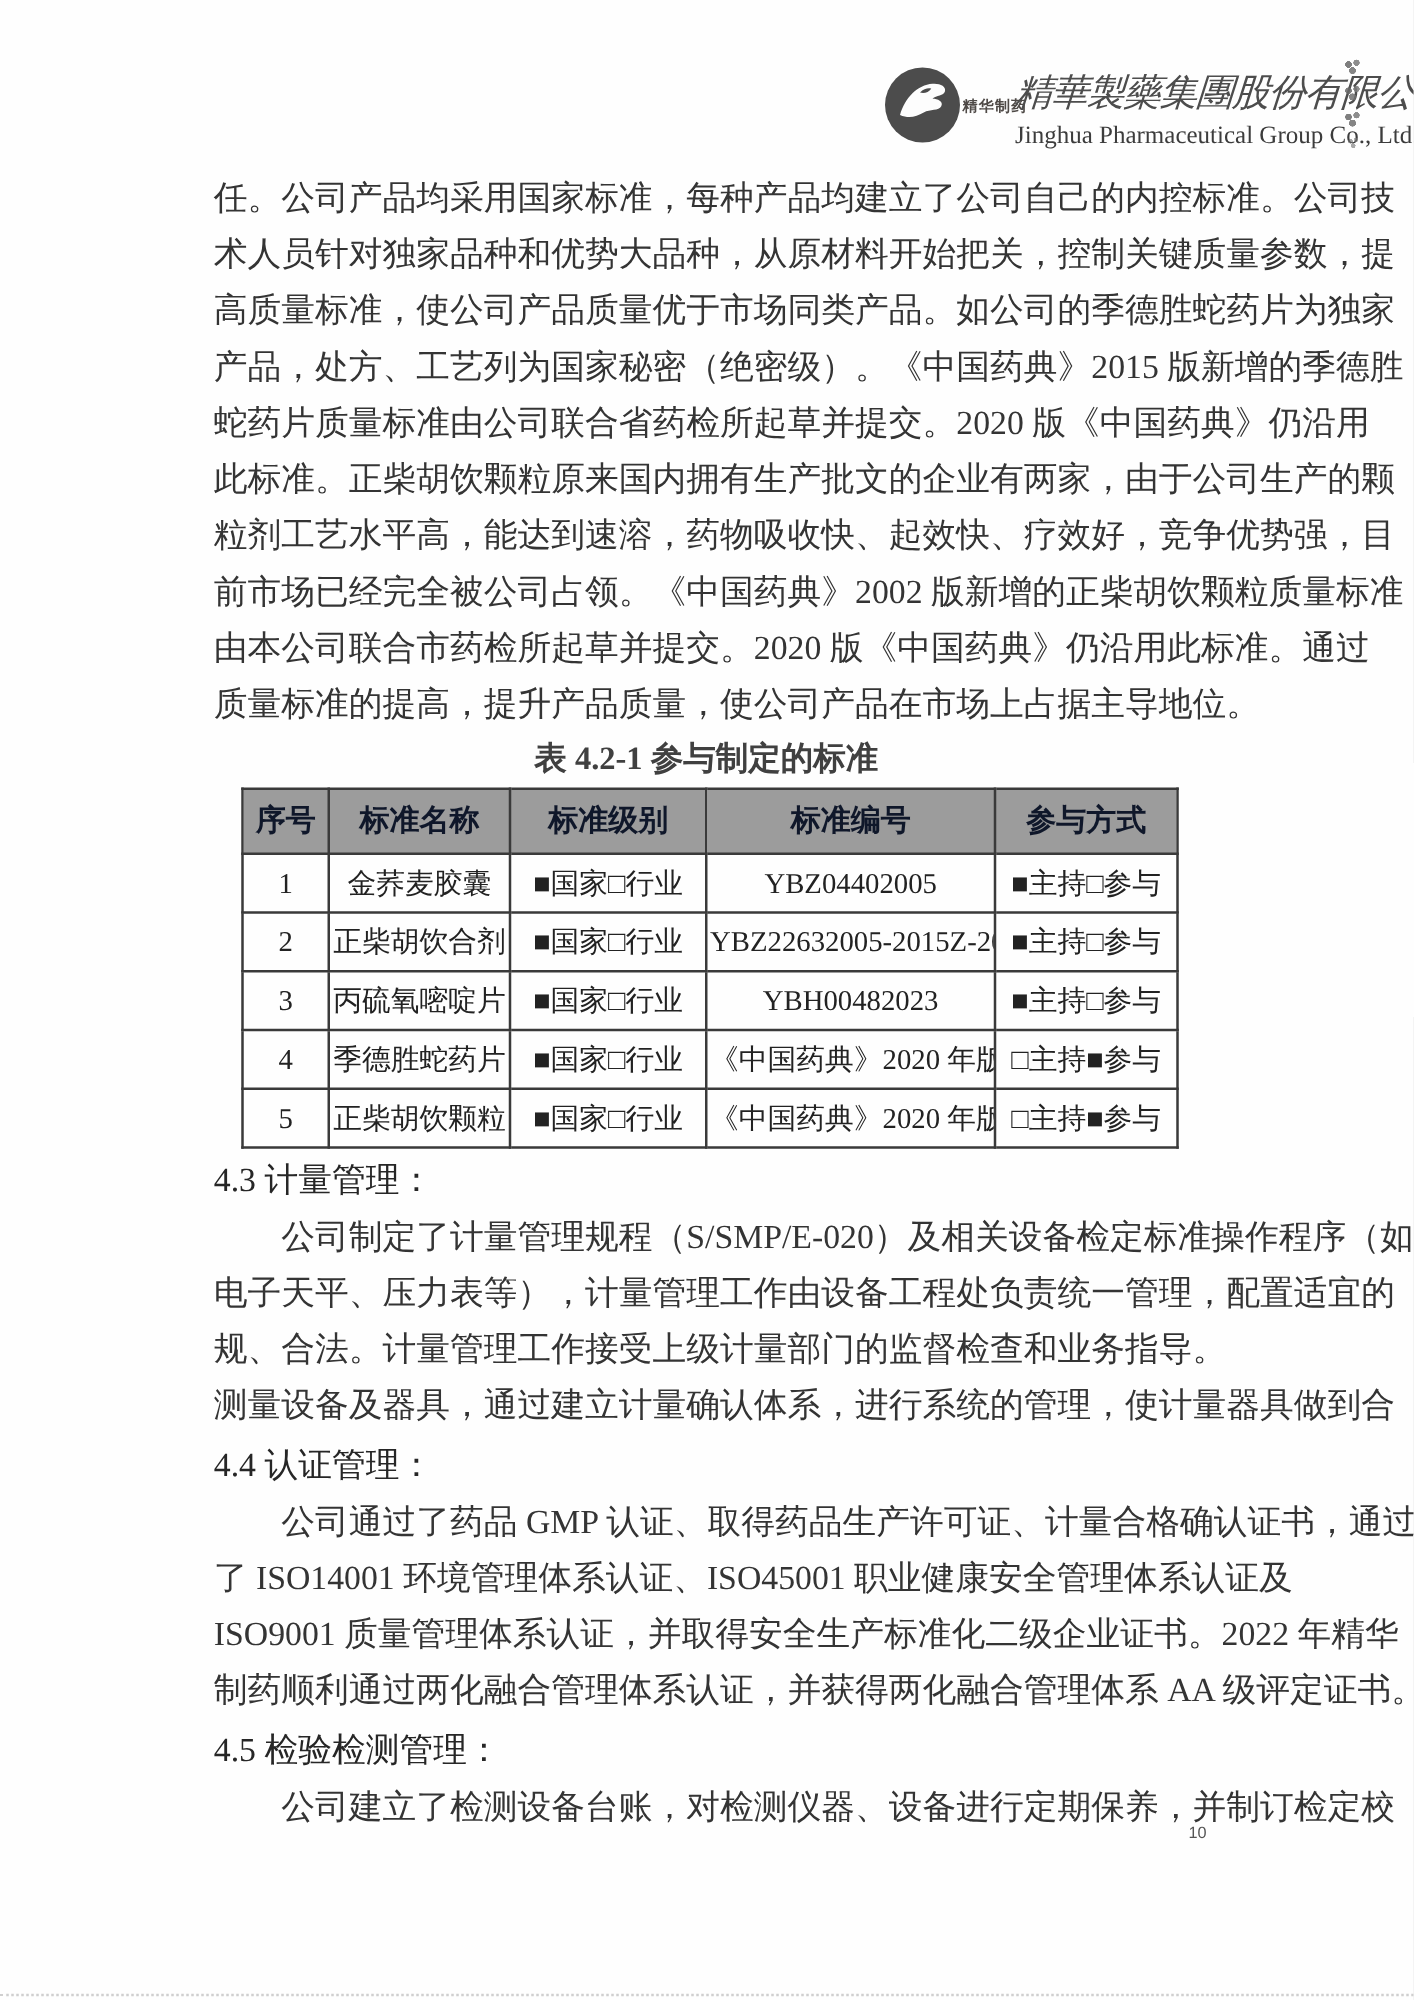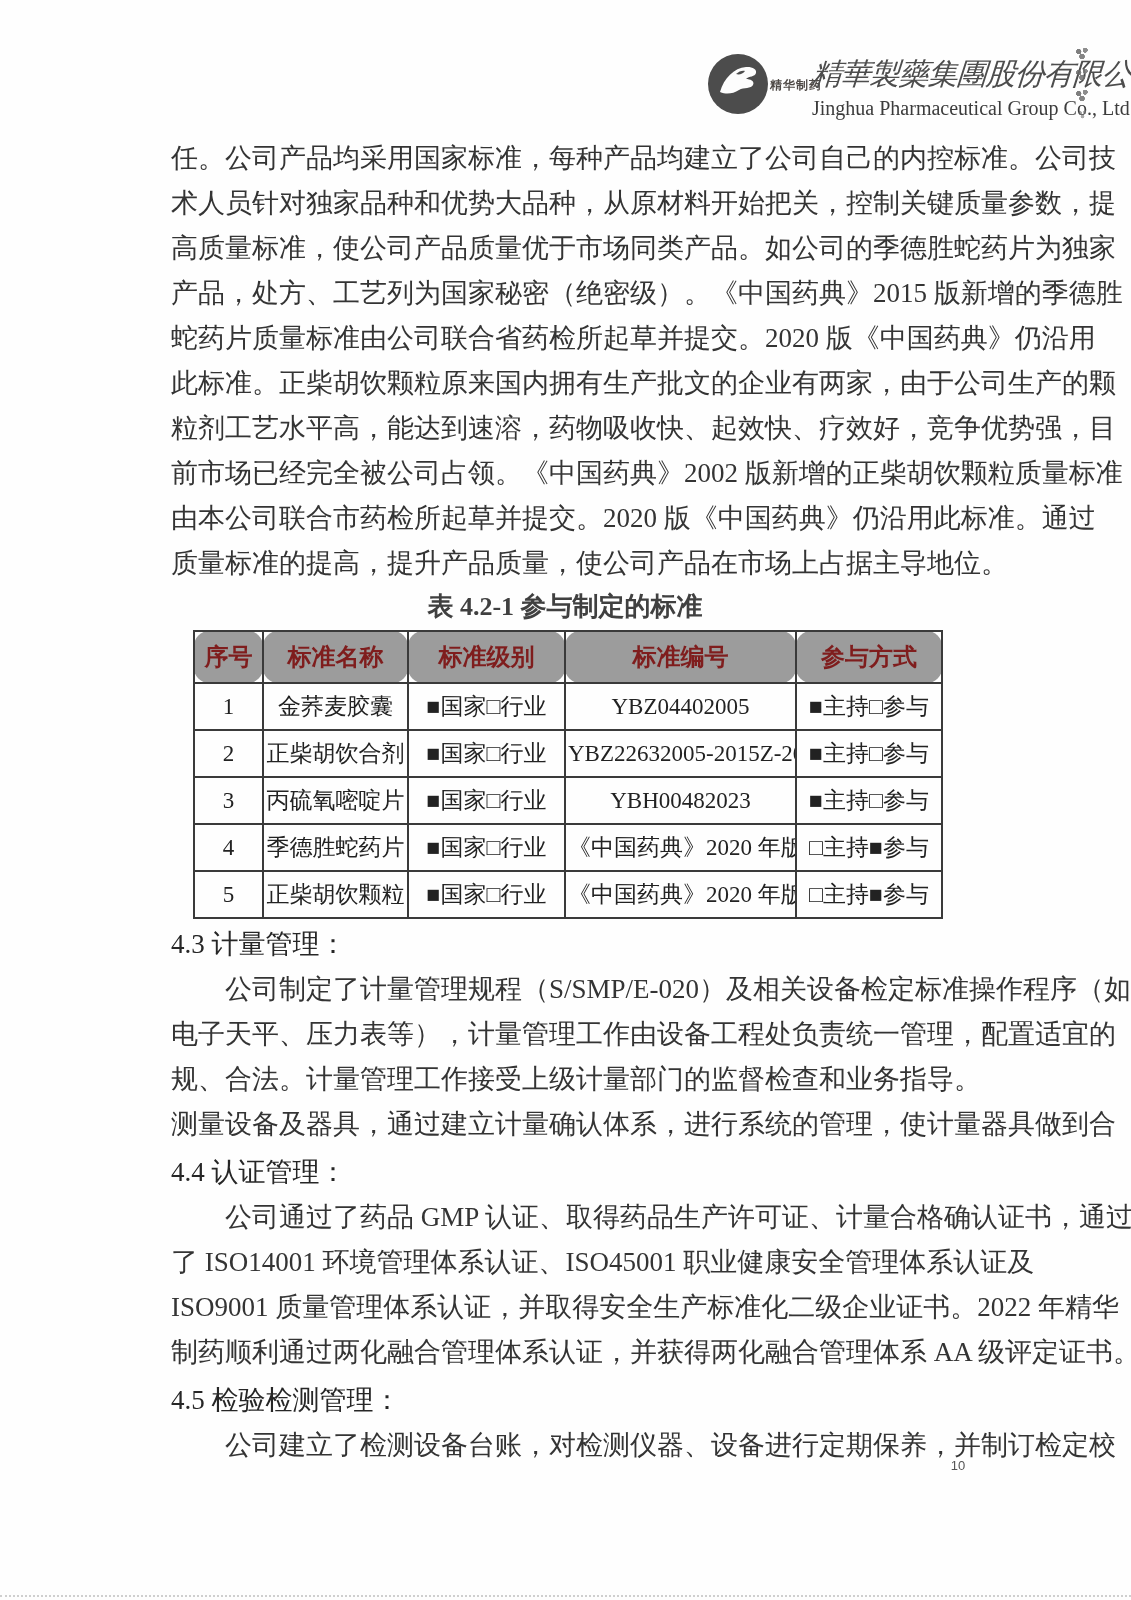--- a/index.html
+++ b/index.html
@@ -68,21 +68,21 @@
     font-family:"Liberation Serif","DejaVu Serif",serif;
   }
   table.std th,table.std td{
     border:2px solid var(--border);
     text-align:center;vertical-align:middle;
     overflow:hidden;white-space:nowrap;
     padding:0 2px;
   }
   table.std th{
     background:var(--header-bg);
-    height:50px;font-size:24px;font-weight:bold;color:#7f1d1d;border-radius:15px;
+    height:50px;font-size:24px;font-weight:bold;color:#0f172a;
   }
   table.std td{height:44px;font-size:23px;color:#222;}
   .sec-heading{margin-top:3px;color:#262626;}
   .page-number{
     position:absolute;left:938px;top:1458px;width:40px;
     font-size:13px;color:#555;text-align:center;
     font-family:"Liberation Sans","DejaVu Sans",sans-serif;
   }
   .scan-line{
     position:absolute;left:0;right:0;bottom:3px;height:0;

